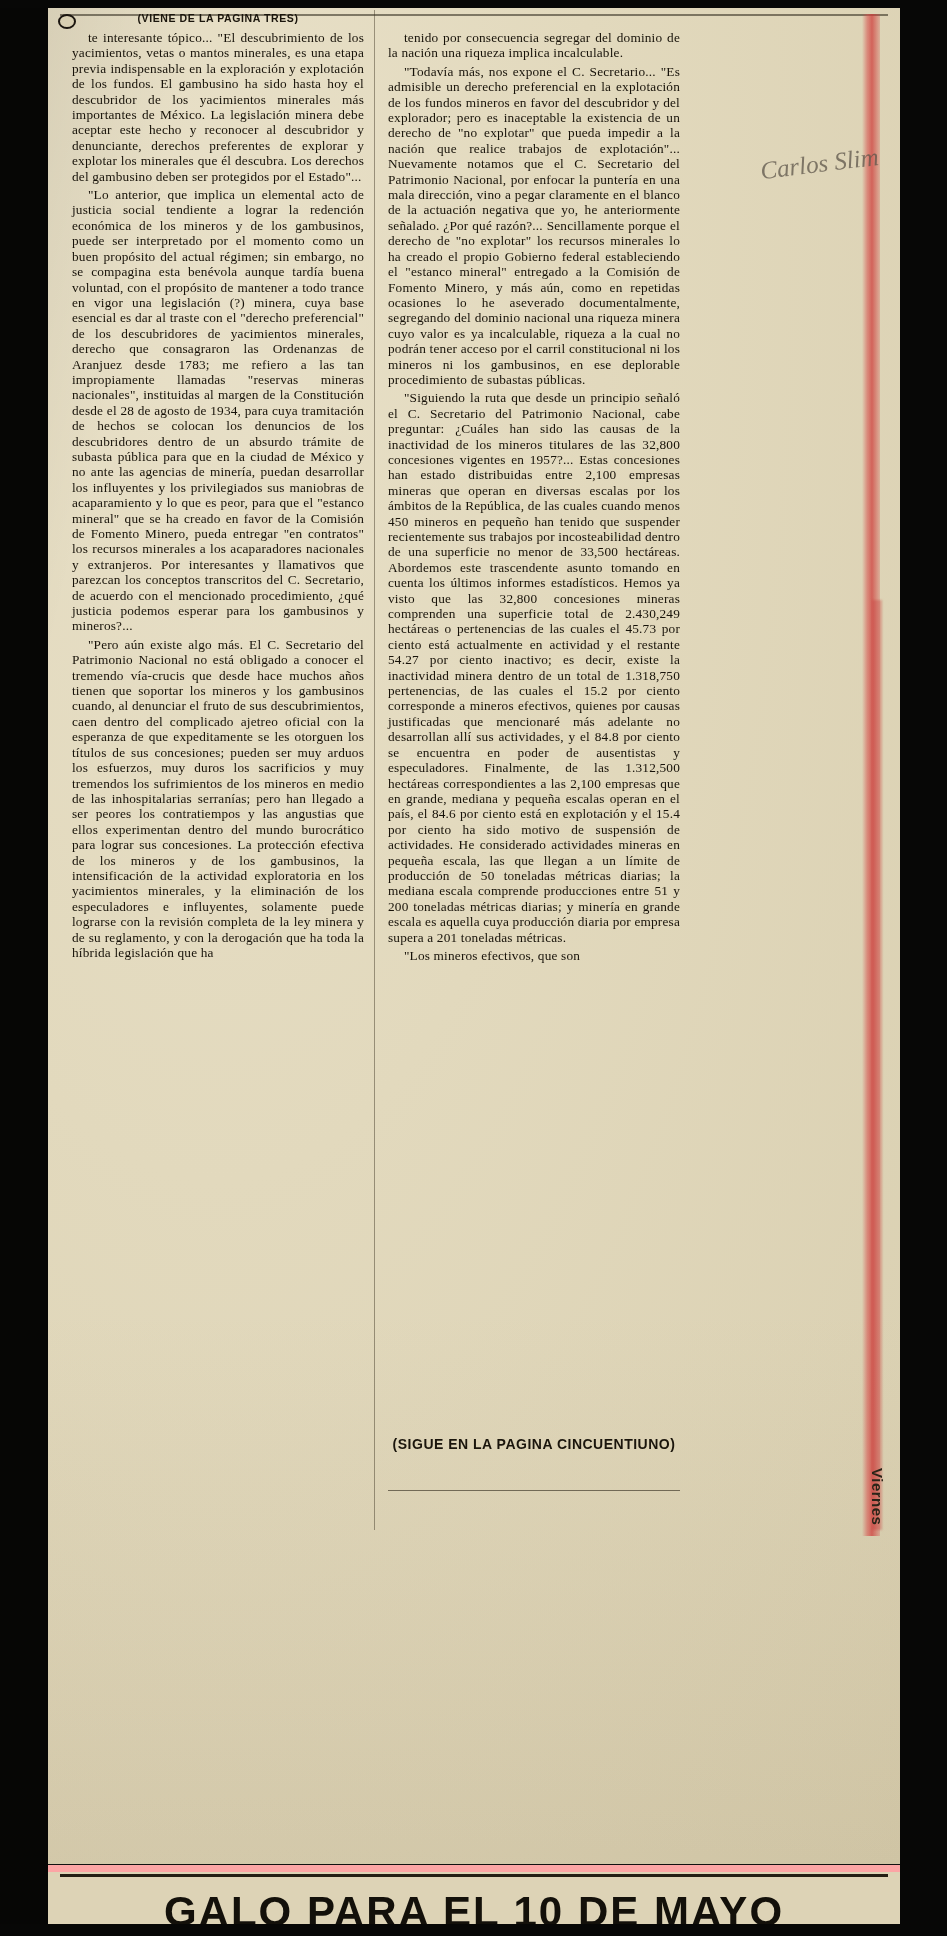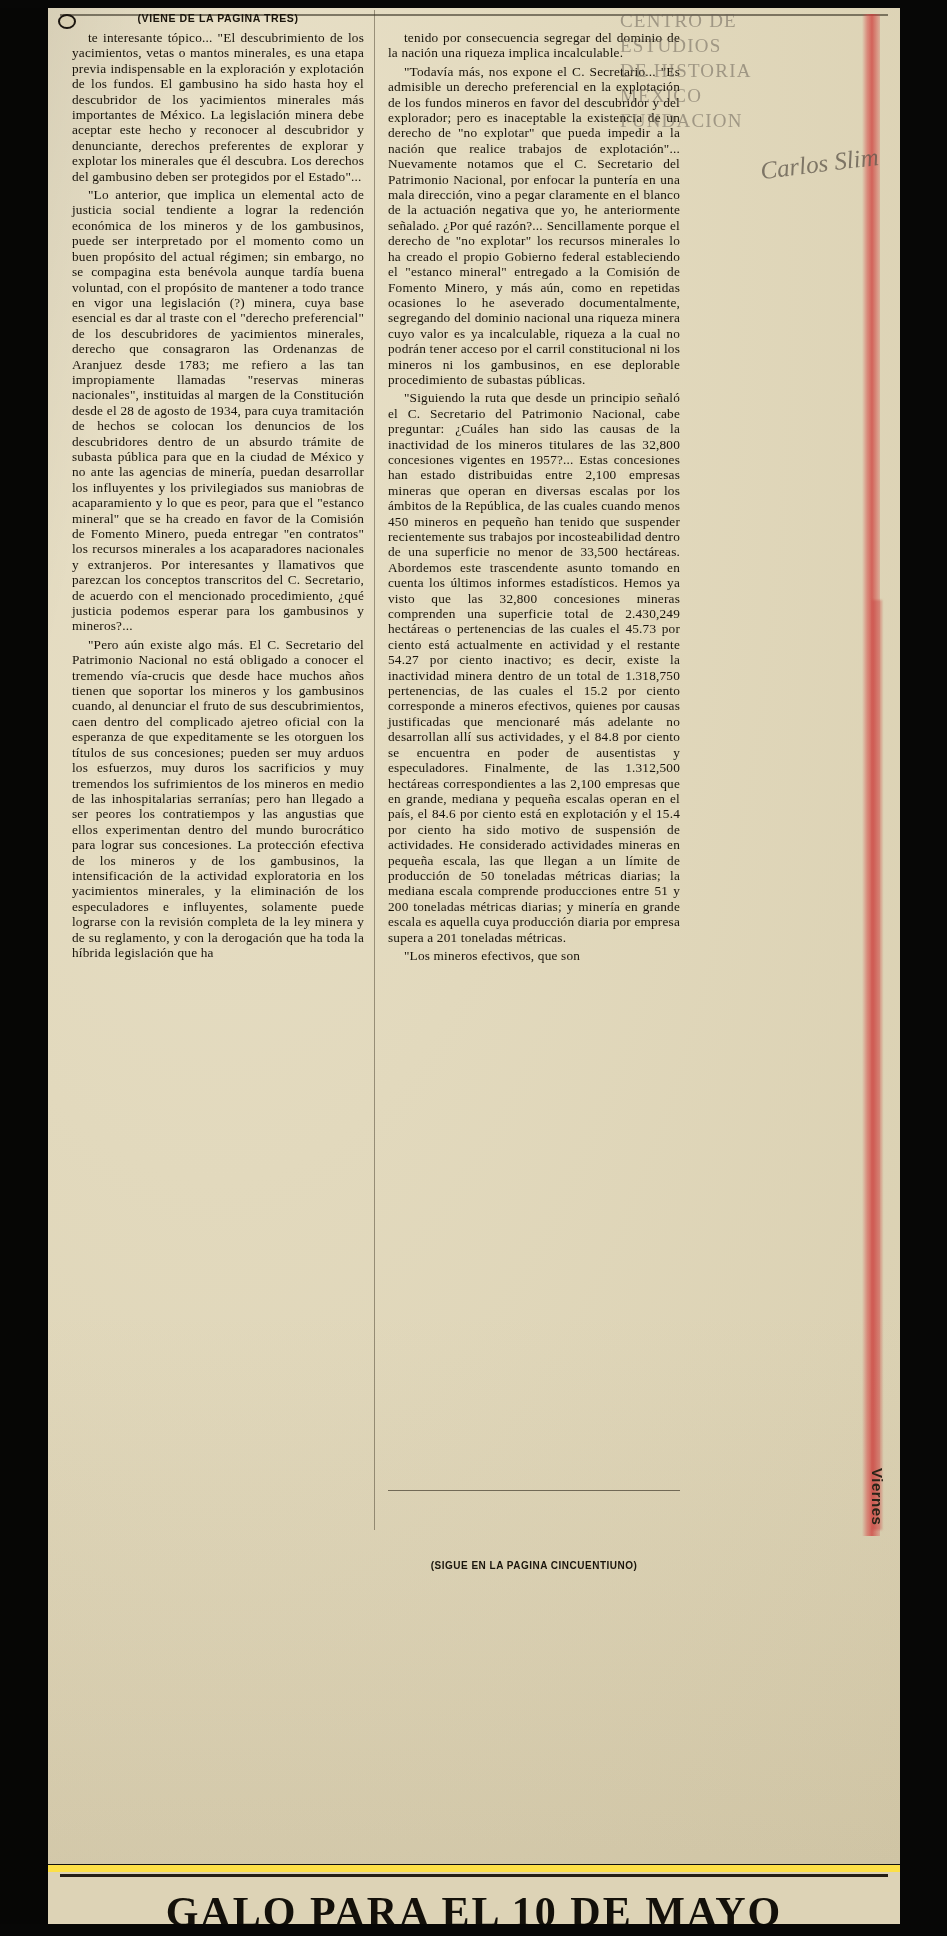--- a/index.html
+++ b/index.html
@@ -1,17 +1,17 @@
 <!DOCTYPE html>
 <html><head>
 <meta charset="utf-8">
 <style>
   html,body{margin:0;padding:0;background:#000;}
   body{width:947px;height:1936px;overflow:hidden;font-family:"Liberation Serif",serif;}
-  #page{position:relative;width:947px;height:1936px;background:#fde047;overflow:hidden;}
+  #page{position:relative;width:947px;height:1936px;background:#fca5a5;overflow:hidden;}
 
   
   .paper{
     position:absolute;left:48px;top:8px;width:852px;height:1856px;
     background:
       radial-gradient(ellipse at 20% 15%, #e8e0c8 0%, #e2d9bd 40%, #d9cfb0 100%);
     box-shadow:0 0 0 1px #111;
   }
   .paper:before{
     content:"";position:absolute;inset:0;
@@ -44,22 +44,22 @@
   .col{position:absolute;top:30px;width:292px;font-size:13.3px;line-height:15.4px;color:#171209;text-align:justify;}
   .colL{left:72px;}
   .colR{left:388px;}
   .col p{margin:0 0 0 0;text-indent:16px;letter-spacing:.18px;}
   .col p + p{margin-top:3px;}
   .colhead{
     position:absolute;left:72px;top:12px;width:292px;text-align:center;
     font-family:"Liberation Sans",sans-serif;font-size:10.5px;font-weight:bold;letter-spacing:.6px;color:#1a150c;
   }
   .colfoot{
-    position:absolute;left:388px;top:1560px;width:292px;text-align:center;
-    font-family:"Liberation Sans",sans-serif;font-size:10px;font-weight:bold;letter-spacing:.5px;color:#1a150c;
+    position:absolute;left:388px;top:1436px;width:292px;text-align:center;
+    font-family:"Liberation Sans",sans-serif;font-size:14px;font-weight:bold;letter-spacing:.5px;color:#1a150c;
   }
   .divider{position:absolute;left:374px;top:10px;width:1px;height:1520px;background:#3a3020;opacity:.45;}
   .colrule{position:absolute;left:388px;top:1490px;width:292px;height:1px;background:#2b2417;opacity:.6;}
 
   
   .stamp{
     position:absolute;left:620px;top:8px;width:290px;height:190px;
     color:#6b6358;font-family:"Liberation Serif",serif;opacity:.55;pointer-events:none;
   }
   .stamp div{font-size:19px;letter-spacing:1.2px;line-height:25px;text-transform:uppercase;}
@@ -74,21 +74,21 @@
     font-family:"Liberation Sans",sans-serif;font-size:15px;font-weight:bold;color:#2a2418;letter-spacing:.5px;
   }
 
   
   .adstrip{
     position:absolute;left:48px;top:1872px;width:852px;height:64px;background:#ddd3b6;
   }
   .adrule{position:absolute;left:60px;top:1874px;width:828px;height:3px;background:#241e14;}
   .adtext{
     position:absolute;left:48px;top:1888px;width:852px;
-    font-family:Liberation Serif, serif;font-weight:bold;font-size:42px;
+    font-family:Liberation Sans, sans-serif;font-weight:bold;font-size:42px;
     letter-spacing:2px;color:#13100a;text-align:center;white-space:nowrap;
   }
   .bottom-mask{position:absolute;left:0;top:1924px;width:947px;height:12px;background:#070706;}
 </style>
 </head>
 <body>
 
 <div id="page">
 
   <div class="paper"></div>
@@ -114,27 +114,20 @@
   <div class="col colR">
     <p>tenido por consecuencia segregar del dominio de la nación una riqueza implica incalculable.</p>
     <p>"Todavía más, nos expone el C. Secretario... "Es admisible un derecho preferencial en la explotación de los fundos mineros en favor del descubridor y del explorador; pero es inaceptable la existencia de un derecho de "no explotar" que pueda impedir a la nación que realice trabajos de explotación"... Nuevamente notamos que el C. Secretario del Patrimonio Nacional, por enfocar la puntería en una mala dirección, vino a pegar claramente en el blanco de la actuación negativa que yo, he anteriormente señalado. ¿Por qué razón?... Sencillamente porque el derecho de "no explotar" los recursos minerales lo ha creado el propio Gobierno federal estableciendo el "estanco mineral" entregado a la Comisión de Fomento Minero, y más aún, como en repetidas ocasiones lo he aseverado documentalmente, segregando del dominio nacional una riqueza minera cuyo valor es ya incalculable, riqueza a la cual no podrán tener acceso por el carril constitucional ni los mineros ni los gambusinos, en ese deplorable procedimiento de subastas públicas.</p>
     <p>"Siguiendo la ruta que desde un principio señaló el C. Secretario del Patrimonio Nacional, cabe preguntar: ¿Cuáles han sido las causas de la inactividad de los mineros titulares de las 32,800 concesiones vigentes en 1957?... Estas concesiones han estado distribuidas entre 2,100 empresas mineras que operan en diversas escalas por los ámbitos de la República, de las cuales cuando menos 450 mineros en pequeño han tenido que suspender recientemente sus trabajos por incosteabilidad dentro de una superficie no menor de 33,500 hectáreas. Abordemos este trascendente asunto tomando en cuenta los últimos informes estadísticos. Hemos ya visto que las 32,800 concesiones mineras comprenden una superficie total de 2.430,249 hectáreas o pertenencias de las cuales el 45.73 por ciento está actualmente en actividad y el restante 54.27 por ciento inactivo; es decir, existe la inactividad minera dentro de un total de 1.318,750 pertenencias, de las cuales el 15.2 por ciento corresponde a mineros efectivos, quienes por causas justificadas que mencionaré más adelante no desarrollan allí sus actividades, y el 84.8 por ciento se encuentra en poder de ausentistas y especuladores. Finalmente, de las 1.312,500 hectáreas correspondientes a las 2,100 empresas que en grande, mediana y pequeña escalas operan en el país, el 84.6 por ciento está en explotación y el 15.4 por ciento ha sido motivo de suspensión de actividades. He considerado actividades mineras en pequeña escala, las que llegan a un límite de producción de 50 toneladas métricas diarias; la mediana escala comprende producciones entre 51 y 200 toneladas métricas diarias; y minería en grande escala es aquella cuya producción diaria por empresa supera a 201 toneladas métricas.</p>
     <p>"Los mineros efectivos, que son</p>
   </div>
 
   <div class="colrule"></div>
   <div class="colfoot">(SIGUE EN LA PAGINA CINCUENTIUNO)</div>
 
-  <div class="stamp">
-    <div>CENTRO DE</div>
-    <div>ESTUDIOS</div>
-    <div>DE HISTORIA</div>
-    <div>MEXICO</div>
-    <div>FUNDACION</div>
-  </div>
   <div class="signature">Carlos Slim</div>
 
   <div class="sidetext">Viernes</div>
 
   <div class="adstrip"></div>
   <div class="adrule"></div>
   <div class="adtext">GALO PARA EL 10 DE MAYO</div>
   <div class="bottom-mask"></div>
 
 </div>

